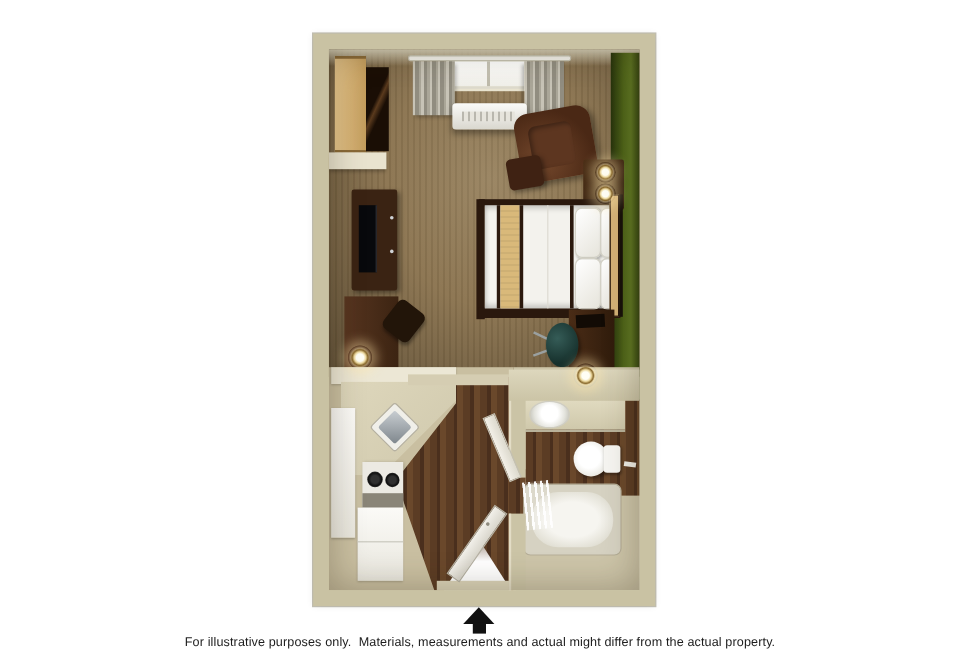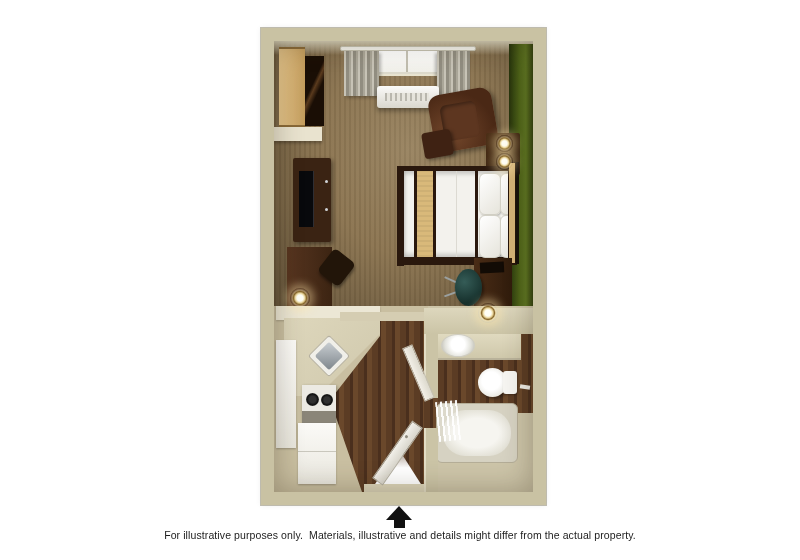--- a/index.html
+++ b/index.html
@@ -125,13 +125,13 @@
     <div class="lamp" style="left:204px;top:262px;width:20px;height:20px;"></div>
 
   </div>
 </div>
 
 <div>
   <div class="arrow-head"></div>
   <div class="arrow-stem"></div>
 </div>
 
-<div class="caption">For illustrative purposes only.  Materials, illustrative and details might differ from the actual property.</div>
+<div class="caption">For illustrative purposes only.  Materials, measurements and actual might differ from the actual property.</div>
 
 </body></html>

